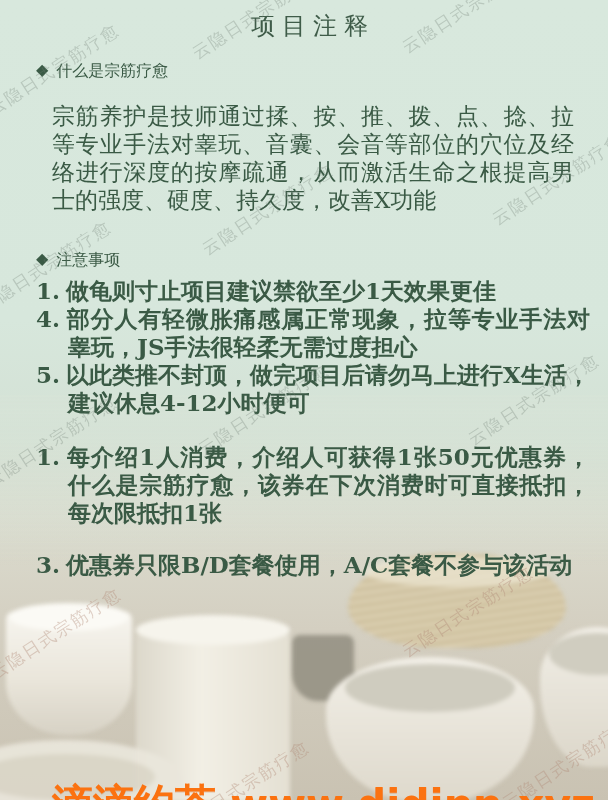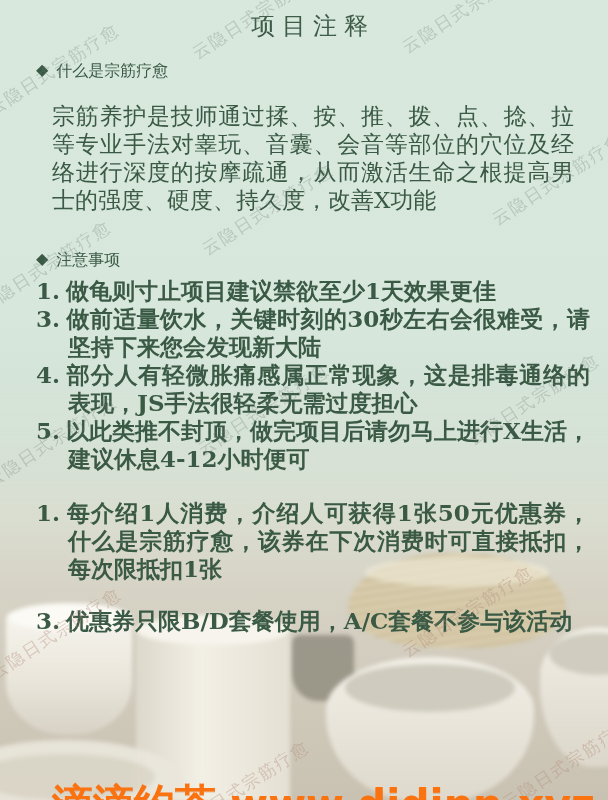--- a/index.html
+++ b/index.html
@@ -110,22 +110,21 @@
       </div>
       <p class="para">宗筋养护是技师通过揉、按、推、拨、点、捻、拉等专业手法对睾玩、音囊、会音等部位的穴位及经络进行深度的按摩疏通，从而激活生命之根提高男士的强度、硬度、持久度，改善X功能</p>
     </section>
 
     <section class="sec-notes">
       <div class="sec-heading">
         <span class="bullet">◆</span><span>注意事项</span>
       </div>
       <ol class="list">
         <li><span class="num">1.</span><span>做龟则寸止项目建议禁欲至少1天效果更佳</span></li>
-        <li><span class="num">3.</span><span>做前适量饮水，关键时刻的30秒左右会很难受，请坚持下来您会发现新大陆</span></li>
-        <li><span class="num">4.</span><span>部分人有轻微胀痛感属正常现象，这是排毒通络的表现，JS手法很轻柔无需过度担心</span></li>
+        <li><span class="num">4.</span><span>部分人有轻微胀痛感属正常现象，拉等专业手法对睾玩，JS手法很轻柔无需过度担心</span></li>
         <li><span class="num">5.</span><span>以此类推不封顶，做完项目后请勿马上进行X生活，建议休息4-12小时便可</span></li>
       </ol>
     </section>
 
     <section class="sec-activity">
       <ol class="list">
         <li><span class="num">1.</span><span>每介绍1人消费，介绍人可获得1张50元优惠券，什么是宗筋疗愈，该券在下次消费时可直接抵扣，每次限抵扣1张</span></li>
         <li><span class="num">3.</span><span>优惠券只限B/D套餐使用，A/C套餐不参与该活动</span></li>
       </ol>
     </section>

